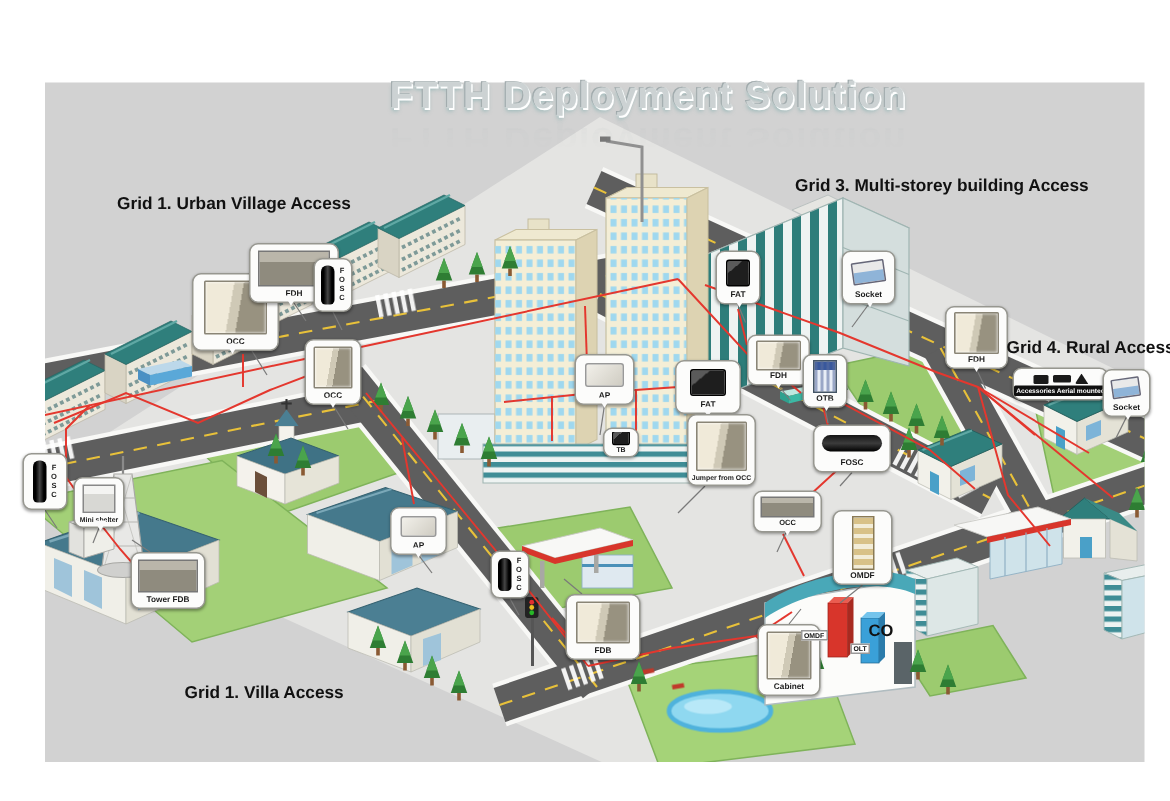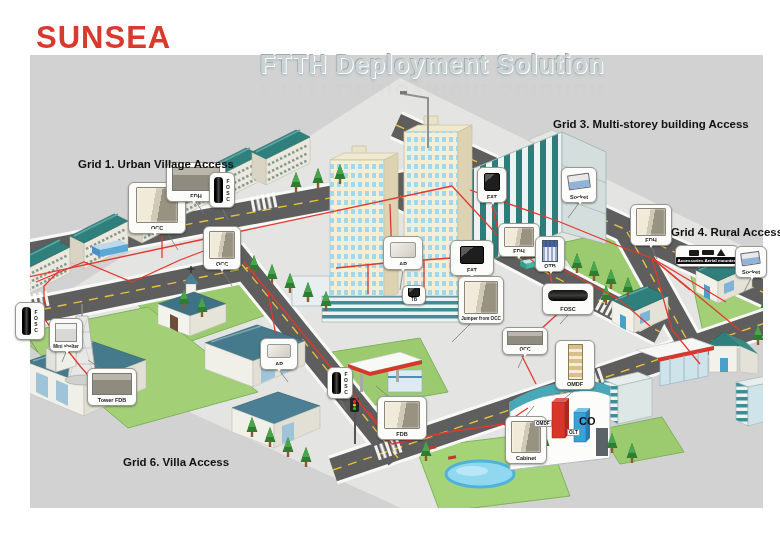--- a/index.html
+++ b/index.html
@@ -418,28 +418,27 @@
           <line x1="279" y1="370" x2="288" y2="382"></line>
         <line x1="340" y1="399" x2="346" y2="410"></line>
           <line x1="388" y1="396" x2="376" y2="386"></line>
         <line x1="524" y1="355" x2="518" y2="368"></line>
           <line x1="575" y1="390" x2="560" y2="402"></line>
         <line x1="526" y1="416" x2="534" y2="406"></line>
       </g>
     </g>
   </svg>
 
-  <div class="logo">SUNSEA</div>
   <div class="title-mirror">FTTH Deployment Solution</div>
   <div class="title">FTTH Deployment Solution</div>
 
-  <div class="grid-label" style="left:78px;top:158px">Grid 1. Urban Village Access</div>
-  <div class="grid-label" style="left:553px;top:118px">Grid 3. Multi-storey building Access</div>
+  <div class="grid-label" style="left:78px;top:130px">Grid 1. Urban Village Access</div>
+  <div class="grid-label" style="left:530px;top:118px">Grid 3. Multi-storey building Access</div>
   <div class="grid-label" style="left:671px;top:226px">Grid 4. Rural Access</div>
-  <div class="grid-label" style="left:123px;top:456px">Grid 6. Villa Access</div>
+  <div class="grid-label" style="left:123px;top:456px">Grid 1. Villa Access</div>
 
   <div class="callout tail-b" style="left:128px;top:182px;width:58px;height:52px">
     <div class="dev">
         <div class="d-cab"></div>
       </div>
     <span class="lbl">OCC</span>
   </div>
   <div class="callout tail-b" style="left:166px;top:162px;width:60px;height:40px">
     <div class="dev">
         <div class="d-cabwide"></div>

